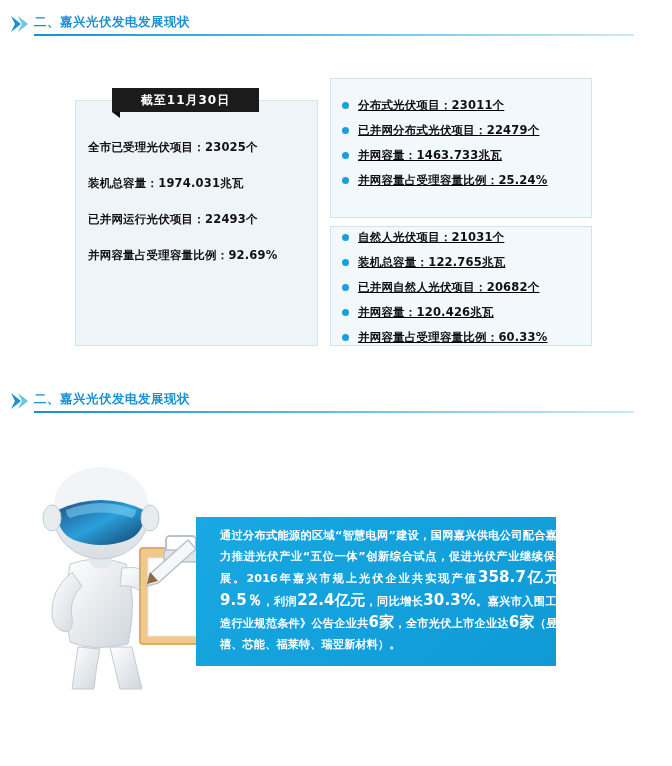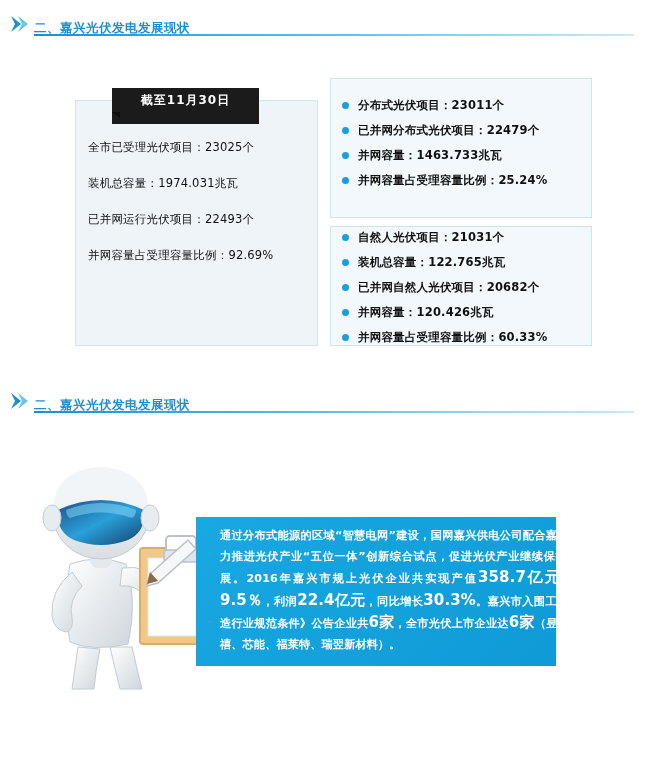--- a/index.html
+++ b/index.html
@@ -26,21 +26,21 @@
     position: absolute;
     left: 8px;
     top: 4px;
     width: 24px;
     height: 24px;
   }
   .section-header .chev svg { display: block; }
   .section-header .title {
     position: absolute;
     left: 34px;
-    top: 12px;
+    top: 6px;
     font-size: 12.5px;
     font-weight: bold;
     color: #1a8fd1;
     letter-spacing: 0.5px;
     white-space: nowrap;
   }
   .section-header .rule {
     position: absolute;
     left: 34px;
     top: 26px;
@@ -61,21 +61,21 @@
     height: 246px;
     background: #eef4f8;
     border: 1px solid #d4e4ee;
     box-sizing: border-box;
   }
   .left-banner {
     position: absolute;
     left: 112px;
     top: 88px;
     width: 147px;
-    height: 36px;
+    height: 24px;
     background: #1b1b1b;
     color: #ffffff;
     font-size: 12px;
     font-weight: bold;
     text-align: center;
     line-height: 24px;
     letter-spacing: 1px;
   }
   .left-banner::after {
     content: "";
@@ -89,21 +89,21 @@
   }
   .left-list {
     position: absolute;
     left: 88px;
     top: 140px;
     width: 240px;
   }
   .left-list .row {
     font-size: 11.5px;
     color: #111111;
-    font-weight: normal;
+    font-weight: bold;
     margin-bottom: 21px;
     white-space: nowrap;
     letter-spacing: 0.2px;
   }
 
   
   .right-card {
     position: absolute;
     left: 330px;
     width: 262px;
@@ -111,20 +111,21 @@
     border: 1px solid #cfe4ef;
     box-sizing: border-box;
   }
   #right-card-1 { top: 78px; height: 140px; }
   #right-card-2 { top: 226px; height: 120px; }
 
   .bullet-list {
     position: absolute;
     left: 342px;
     width: 280px;
+    text-decoration: underline;
   }
   #bullet-list-1 { top: 98px; }
   #bullet-list-2 { top: 230px; }
 
   .bullet-row {
     position: relative;
     font-size: 11.5px;
     color: #111111;
     font-weight: bold;
     padding-left: 16px;

